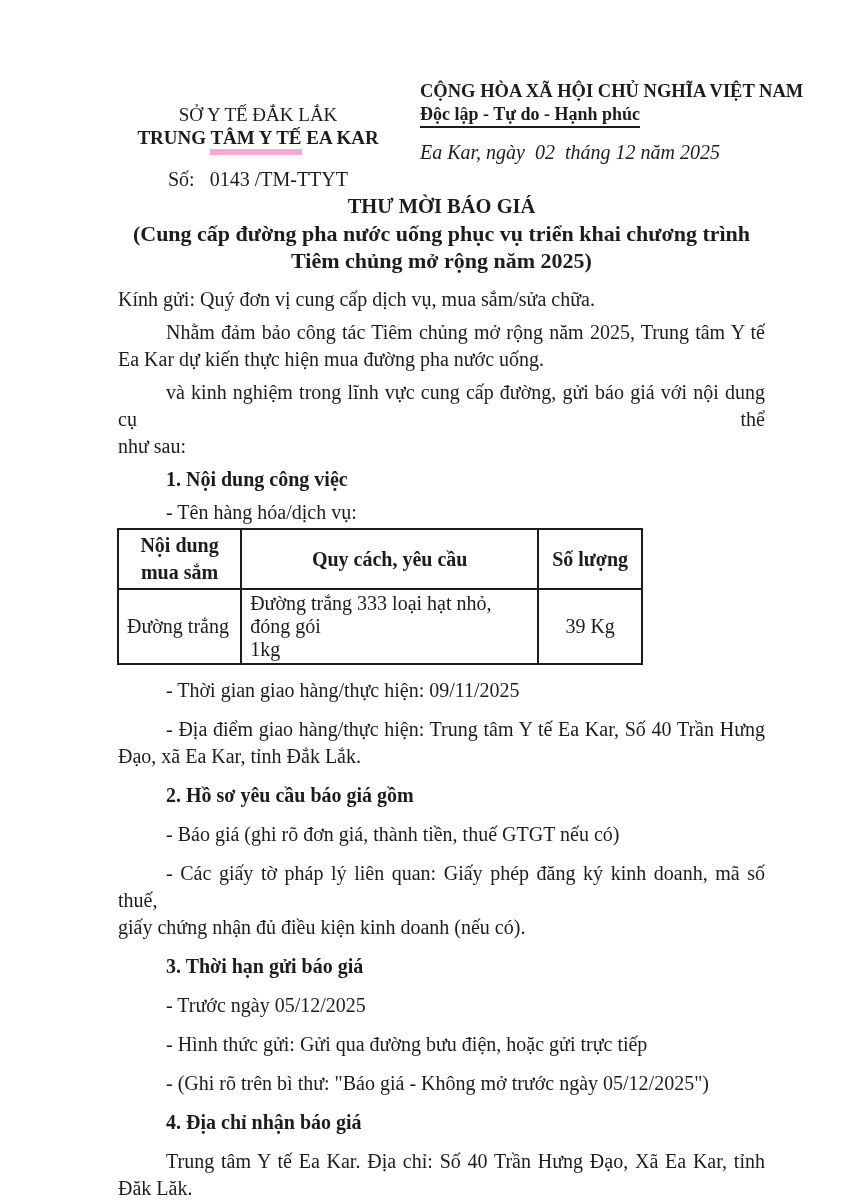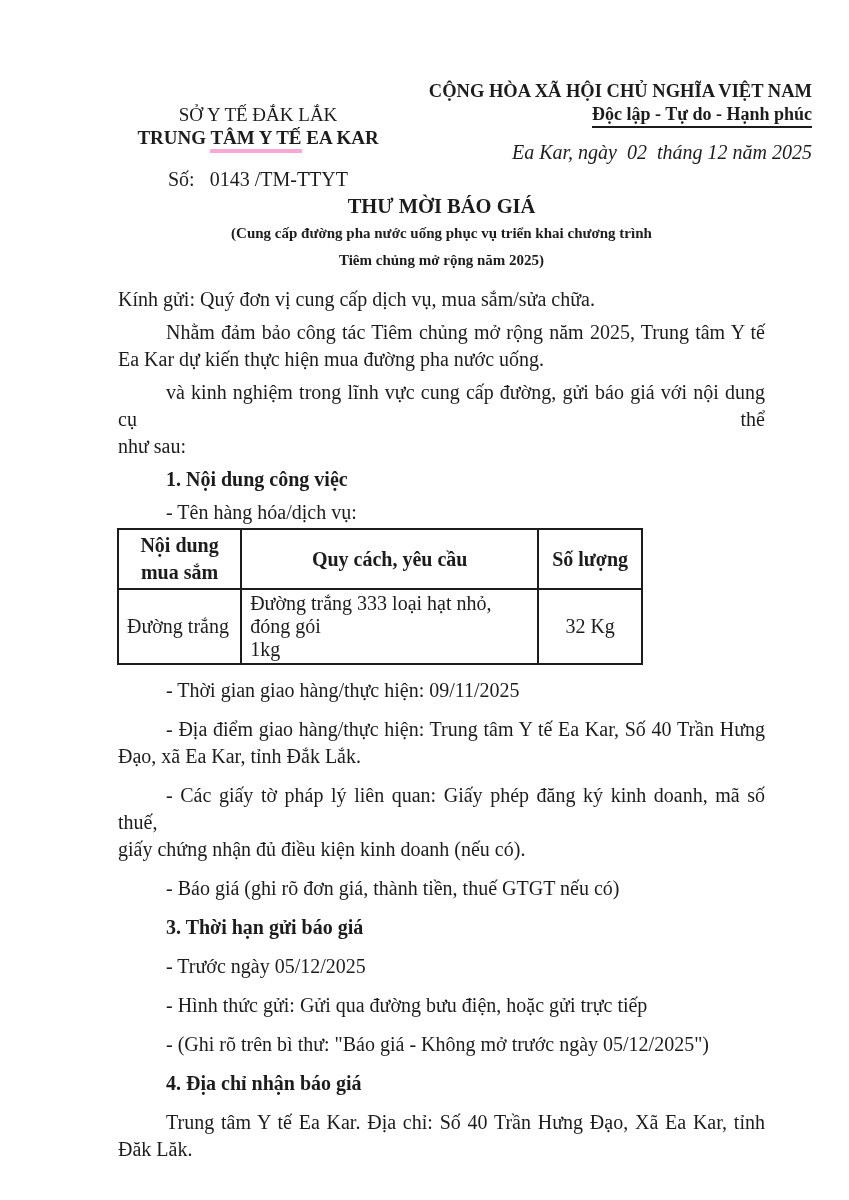--- a/index.html
+++ b/index.html
@@ -3,33 +3,33 @@
 <meta charset="utf-8">
 <style>
   html,body{margin:0;padding:0;}
   body{
     width:849px;height:1200px;background:#ffffff;color:#1c1c1c;
     font-family:"Liberation Serif","DejaVu Serif",serif;
     font-size:20px;line-height:27px;position:relative;overflow:hidden;
   }
   .header{position:relative;height:172px;}
   .h-left{position:absolute;left:88px;top:80px;width:340px;text-align:center;}
-  .h-right{position:absolute;left:420px;top:80px;width:392px;text-align:right;}
+  .h-right{position:absolute;left:420px;top:80px;width:392px;text-align:left;}
   .org-parent{font-size:19px;line-height:22px;margin-top:24px;}
   .org-name{font-size:19px;font-weight:bold;line-height:24px;}
-  .u{border-bottom:4px solid #f9a8d4;padding-bottom:1px;}
+  .u{border-bottom:6px solid #f9a8d4;padding-bottom:1px;}
   .doc-no{margin-top:16px;font-size:20px;line-height:27px;white-space:pre-wrap;}
   .nat-line1{font-weight:bold;font-size:18.5px;line-height:22px;}
   .nat-line2{font-weight:bold;font-size:18px;line-height:24px;}
   .nat-line2 .u2{border-bottom:2px solid #1c1c1c;padding-bottom:2px;}
   .date-line{margin-top:13px;font-style:italic;line-height:27px;white-space:pre-wrap;}
 
   .content{margin:0 84px 0 118px;}
   .title{margin-top:21px;text-align:center;font-weight:bold;font-size:20.5px;}
-  .subtitle{text-align:center;font-weight:bold;font-size:15px;}
+  .subtitle{text-align:center;font-weight:bold;font-size:22px;}
   .salutation{margin-top:31px;text-align:center;}
   .para{margin:12px 0 0 0;text-align:left;}
   .para.tight{margin-top:6px;}
   .para > div:first-child{text-indent:48px;}
   .para.center > div:first-child{text-indent:0;}
   .jl{text-align:justify;text-align-last:justify;}
   .bold{font-weight:bold;}
 
   table.quote{
     border-collapse:collapse;width:526px;margin:2px 0 10px -1px;table-layout:fixed;
@@ -96,39 +96,42 @@
         <th>Nội dung mua sắm</th>
         <th>Quy cách, yêu cầu</th>
         <th>Số lượng</th>
       </tr>
     </thead>
     <tbody>
       <tr>
         <td class="c-left">Đường trắng</td>
         <td class="c-left prewrap">Đường trắng 333 loại hạt nhỏ, đóng gói
 1kg</td>
-        <td class="c-center">32 Kg</td>
+        <td class="c-center">39 Kg</td>
       </tr>
     </tbody>
   </table>
 
   <div class="para">
       <div>- Thời gian giao hàng/thực hiện: 09/11/2025</div>
     </div>
   <div class="para">
       <div class="jl">- Địa điểm giao hàng/thực hiện: Trung tâm Y tế Ea Kar, Số 40 Trần Hưng</div>
       <div>Đạo, xã Ea Kar, tỉnh Đắk Lắk.</div>
     </div>
 
+  <div class="para bold">
+      <div>2. Hồ sơ yêu cầu báo giá gồm</div>
+    </div>
+  <div class="para">
+      <div>- Báo giá (ghi rõ đơn giá, thành tiền, thuế GTGT nếu có)</div>
+    </div>
   <div class="para">
       <div class="jl">- Các giấy tờ pháp lý liên quan: Giấy phép đăng ký kinh doanh, mã số thuế,</div>
       <div>giấy chứng nhận đủ điều kiện kinh doanh (nếu có).</div>
-    </div>
-  <div class="para">
-      <div>- Báo giá (ghi rõ đơn giá, thành tiền, thuế GTGT nếu có)</div>
     </div>
 
   <div class="para bold">
       <div>3. Thời hạn gửi báo giá</div>
     </div>
   <div class="para">
       <div>- Trước ngày 05/12/2025</div>
     </div>
   <div class="para">
       <div>- Hình thức gửi: Gửi qua đường bưu điện, hoặc gửi trực tiếp</div>

